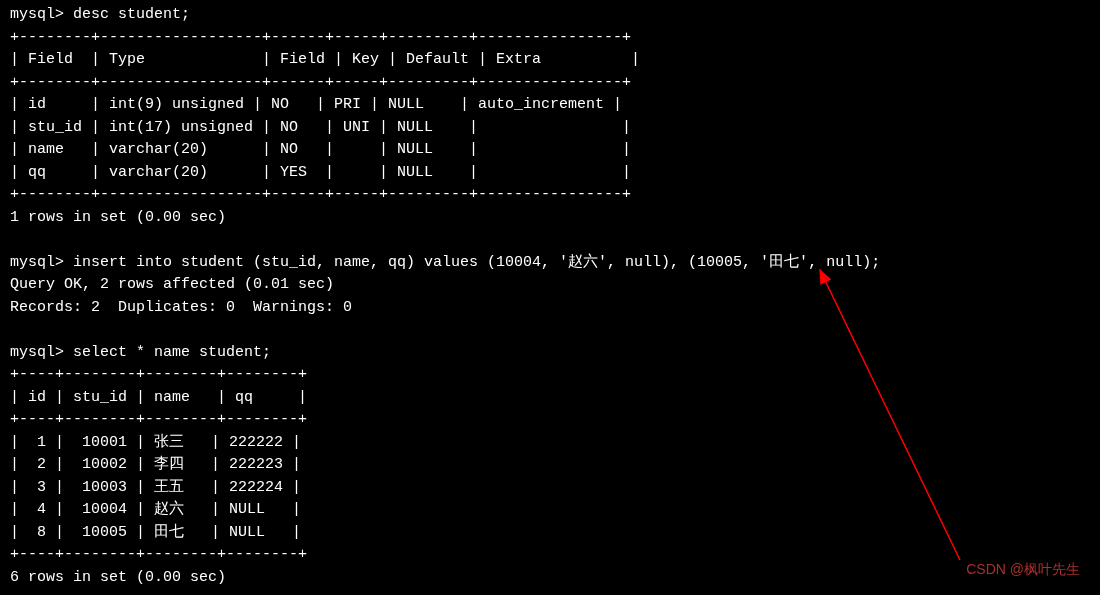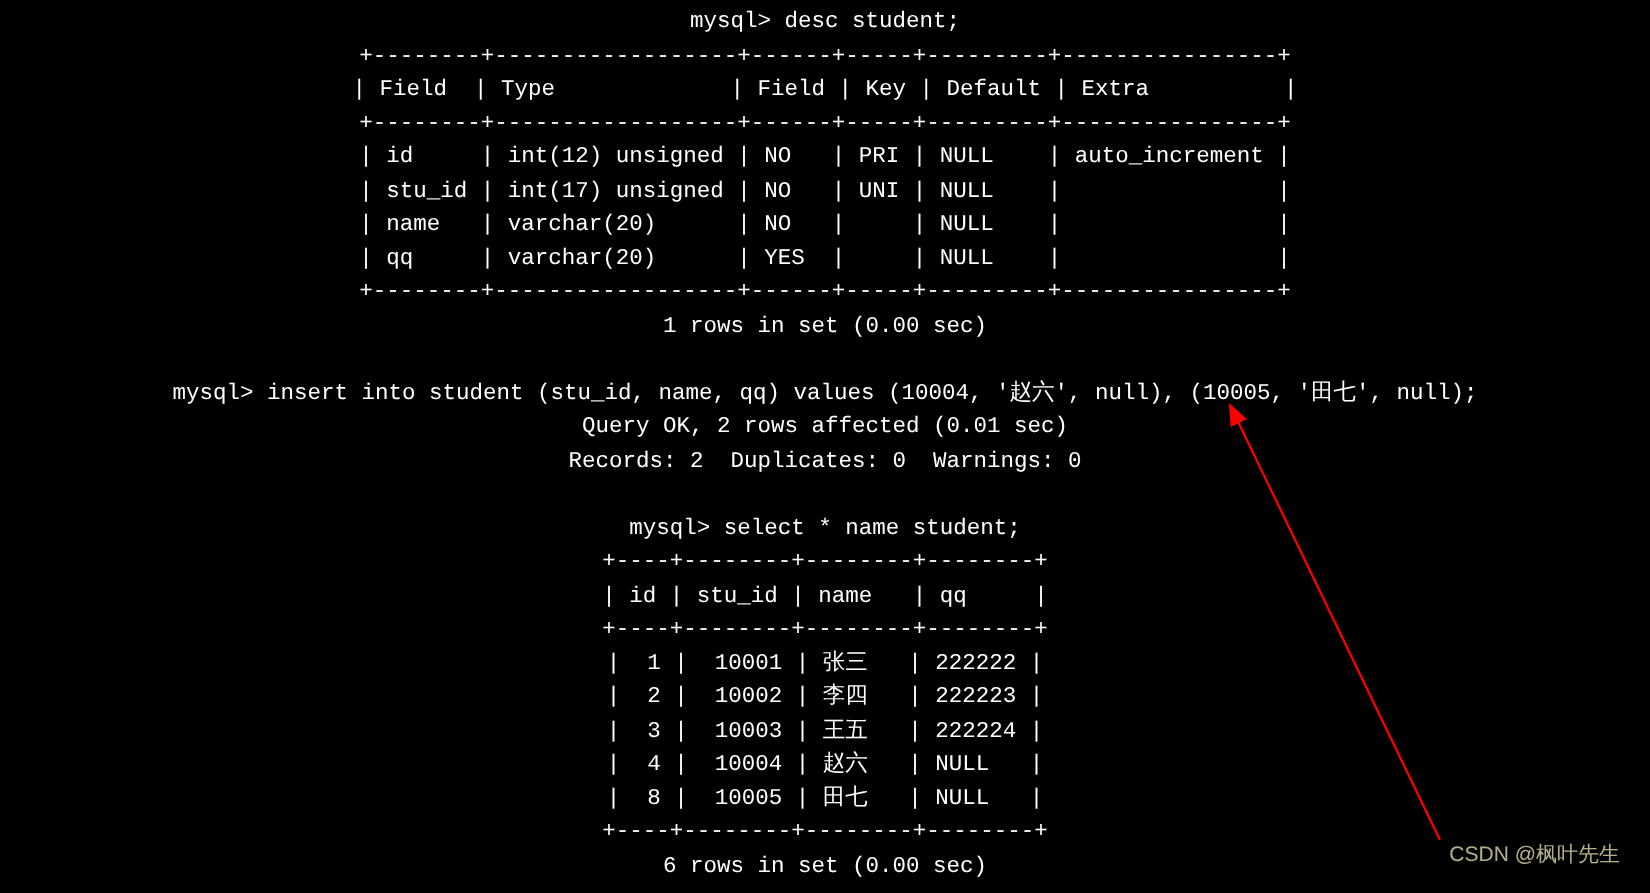--- a/index.html
+++ b/index.html
@@ -8,45 +8,45 @@
       color: #fff;
       font-family: "Courier New", Consolas, monospace;
       font-size: 15px;
       line-height: 1.5;
       padding: 4px 10px;
       width: 1100px;
       height: 595px;
       position: relative;
       overflow: hidden;
     }
-    .line { white-space: pre; text-align: center; }
+    .line { white-space: pre; }
     .watermark {
       position: absolute;
       bottom: 15px;
       right: 20px;
-      color: #fef9c3;
+      color: #ef4444;
       font-family: sans-serif;
       font-size: 14px;
       opacity: 0.7;
     }
     .arrow-svg {
       position: absolute;
       top: 0; left: 0;
       width: 1100px; height: 595px;
       pointer-events: none;
     }
   </style>
 </head>
 <body>
 
 <div class="line"><span>mysql&gt; </span><span>desc student;</span></div>
 <div class="line">+--------+------------------+------+-----+---------+----------------+</div>
 <div class="line">| Field  | Type             | Field | Key | Default | Extra          |</div>
 <div class="line">+--------+------------------+------+-----+---------+----------------+</div>
-<div class="line">| id     | int(12) unsigned | NO   | PRI | NULL    | auto_increment |</div>
+<div class="line">| id     | int(9) unsigned | NO   | PRI | NULL    | auto_increment |</div>
 <div class="line">| stu_id | int(17) unsigned | NO   | UNI | NULL    |                |</div>
 <div class="line">| name   | varchar(20)      | NO   |     | NULL    |                |</div>
 <div class="line">| qq     | varchar(20)      | YES  |     | NULL    |                |</div>
 <div class="line">+--------+------------------+------+-----+---------+----------------+</div>
 <div class="line">1 rows in set (0.00 sec)</div>
 <div class="line">&nbsp;</div>
 <div class="line"><span>mysql&gt; </span><span>insert into student (stu_id, name, qq) values (10004, '赵六', null), (10005, '田七', null);</span></div>
 <div class="line">Query OK, 2 rows affected (0.01 sec)</div>
 <div class="line">Records: 2  Duplicates: 0  Warnings: 0</div>
 <div class="line">&nbsp;</div>

